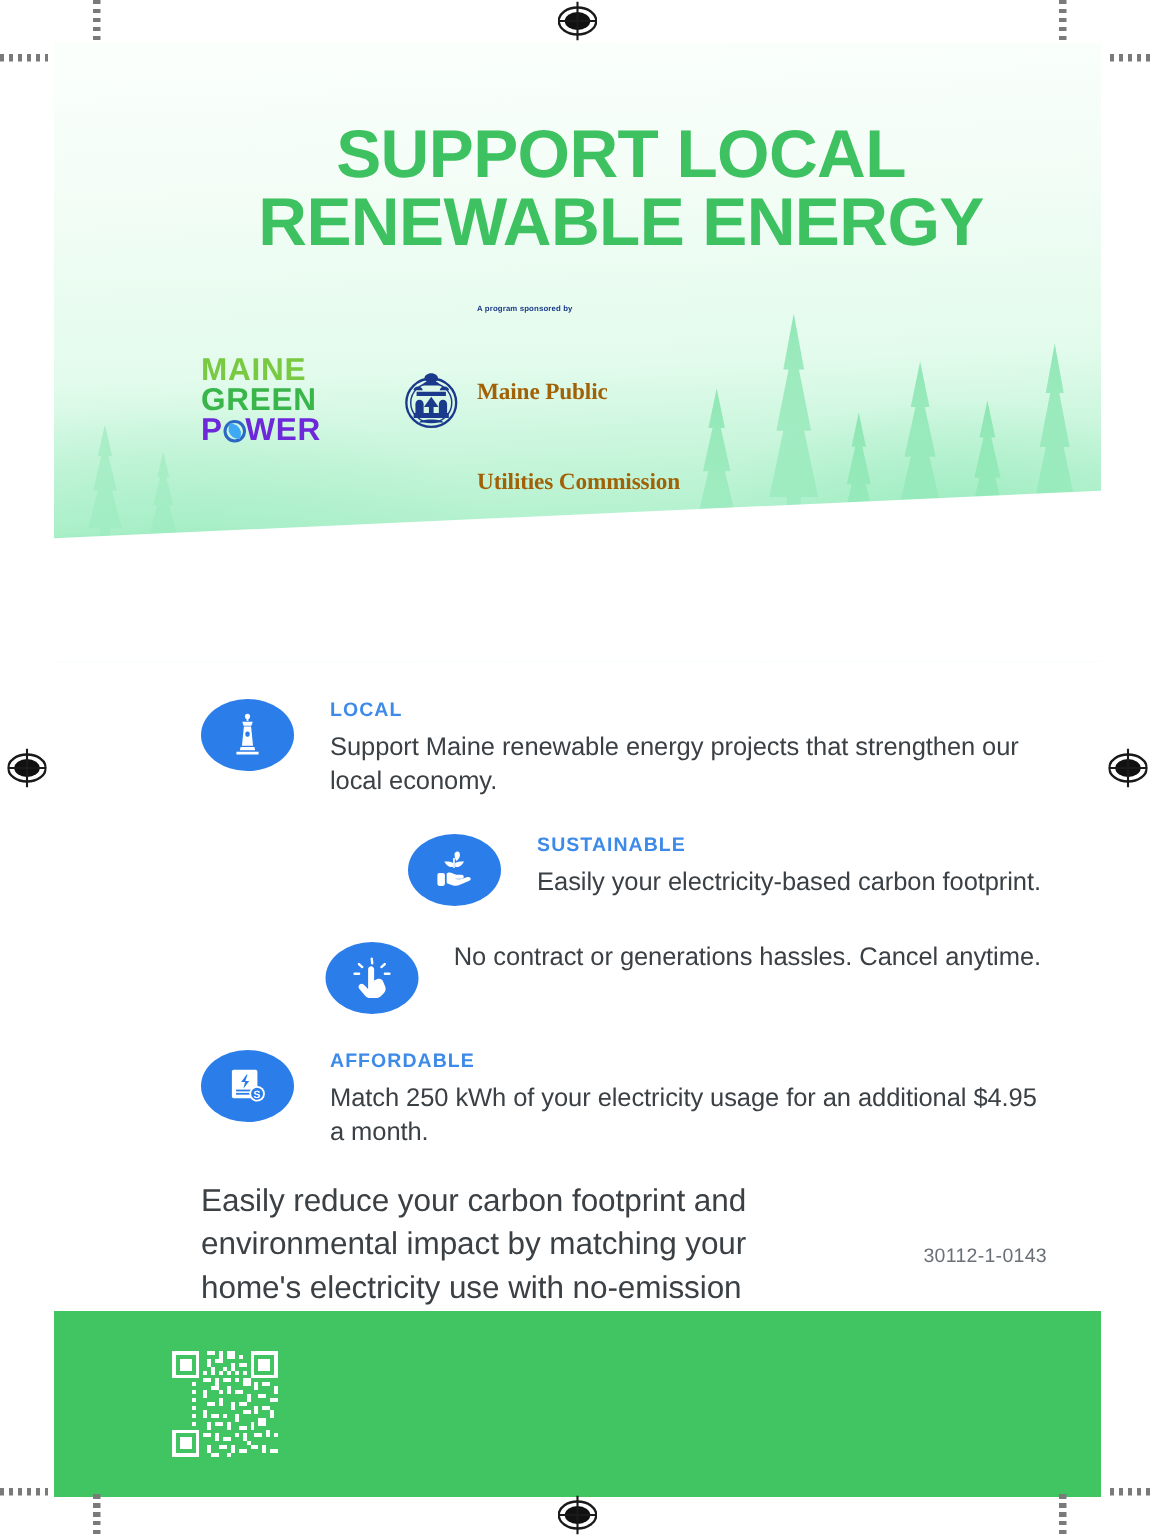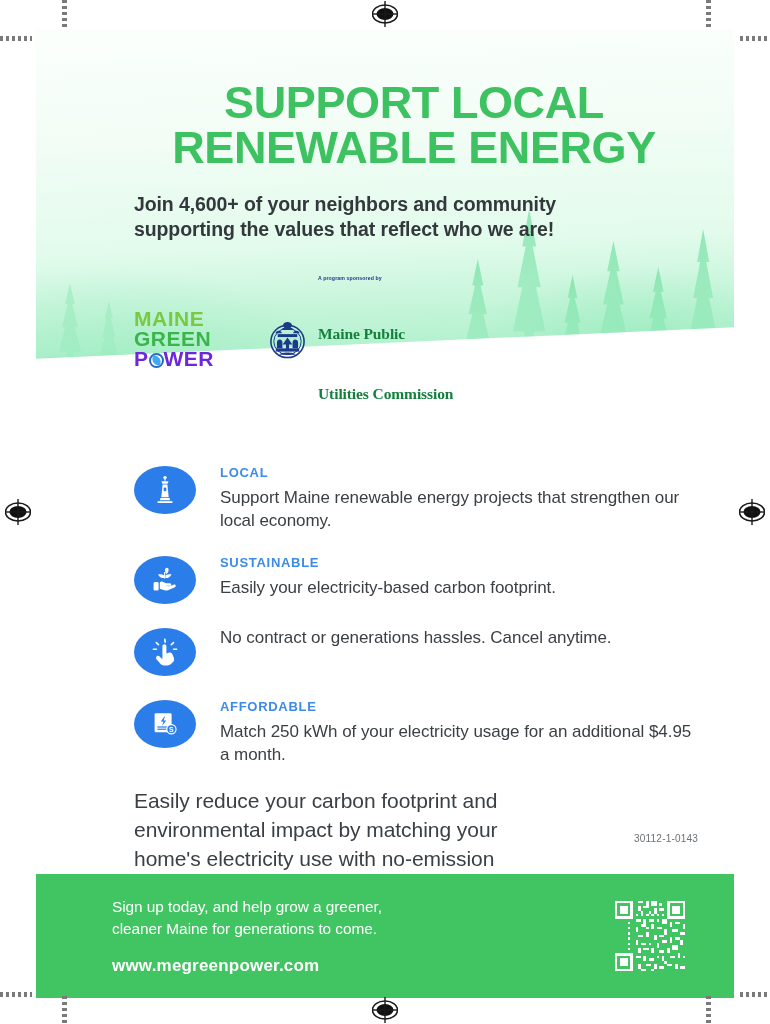--- a/index.html
+++ b/index.html
@@ -170,38 +170,39 @@
   .puc-text { line-height: 1.04; }
   .puc-kicker {
     color: #1b3a8c;
     font-size: 5.2px;
     font-weight: bold;
     letter-spacing: .1px;
     display: block;
     margin-bottom: 2px;
   }
   .puc-name {
-    color: #15803d;
+    color: #a16207;
     font-family: "Liberation Serif", serif;
     font-weight: bold;
     font-size: 15.5px;
     letter-spacing: -0.1px;
     display: block;
     margin-top: 44px;
   }
 
   
   .features {
     padding: 22px 40px 0 98px;
   }
   .feature {
     display: flex;
     align-items: flex-start;
     gap: 24px;
     margin-bottom: 21px;
+    justify-content: flex-end;
   }
   .feat-icon {
     flex: none;
     width: 62px;
     height: 48px;
     border-radius: 50%;
     background: #2b7de9;
     display: flex;
     align-items: center;
     justify-content: center;
@@ -232,21 +233,21 @@
     font-size: 21px;
     line-height: 1.36;
     letter-spacing: -0.05px;
     max-width: 430px;
   }
   .job-code {
     position: absolute;
     right: 36px;
     bottom: 154px;
     color: #6a7076;
-    font-size: 10px;
+    font-size: 13px;
     letter-spacing: 0.2px;
   }
 
   
   .footer {
     position: absolute;
     left: 0;
     bottom: 0;
     width: 100%;
     height: 124px;
@@ -325,21 +326,20 @@
       <div class="tree" style="left:92%;  width:50px;  height:150px;"></div>
       <div class="tree" style="left:2%;   width:40px;  height:96px;  opacity:.55;"></div>
       <div class="tree" style="left:8%;   width:34px;  height:78px;  opacity:.45;"></div>
       <div class="shore"></div>
     </div>
     <div class="hero-sweep"></div>
     <div class="hero-sweep2"></div>
 
     <div class="hero-inner">
       <h1 class="headline">SUPPORT LOCAL RENEWABLE ENERGY</h1>
-      <p class="subhead">Join 4,600+ of your neighbors and community supporting the values that reflect who we are!</p>
     </div>
 
     <div class="logo-row">
 
       <div class="mgp-logo">
         <span class="mgp-maine">MAINE</span>
         <span class="mgp-green">GREEN</span>
         <span class="mgp-power"><span>P</span><span class="mgp-leaf"></span><span>WER</span></span>
       </div>
 
@@ -441,25 +441,20 @@
         <p class="feat-desc">Match 250 kWh of your electricity usage for an additional $4.95 a month.</p>
       </div>
     </div>
 
   </div>
 
   <p class="closing">Easily reduce your carbon footprint and environmental impact by matching your home's electricity use with no-emission renewable energy from right here in Maine.</p>
   <div class="job-code">30112-1-0143</div>
 
   <div class="footer">
-    <div class="footer-text">
-      <p class="footer-line">Sign up today, and help grow a greener,</p>
-      <p class="footer-line">cleaner Maine for generations to come.</p>
-      <p class="footer-url">www.megreenpower.com</p>
-    </div>
     <svg class="qr" viewBox="0 0 29 29" shape-rendering="crispEdges">
       <rect width="29" height="29" fill="#41c562"></rect>
       <g fill="#ffffff">
 
         <path d="M1 1h7v7H1zM2 2v5h5V2z" fill="#ffffff"></path>
         <rect x="1" y="1" width="7" height="1"></rect>
           <rect x="1" y="7" width="7" height="1"></rect>
         <rect x="1" y="1" width="1" height="7"></rect>
           <rect x="7" y="1" width="1" height="7"></rect>
         <rect x="3" y="3" width="3" height="3"></rect>

